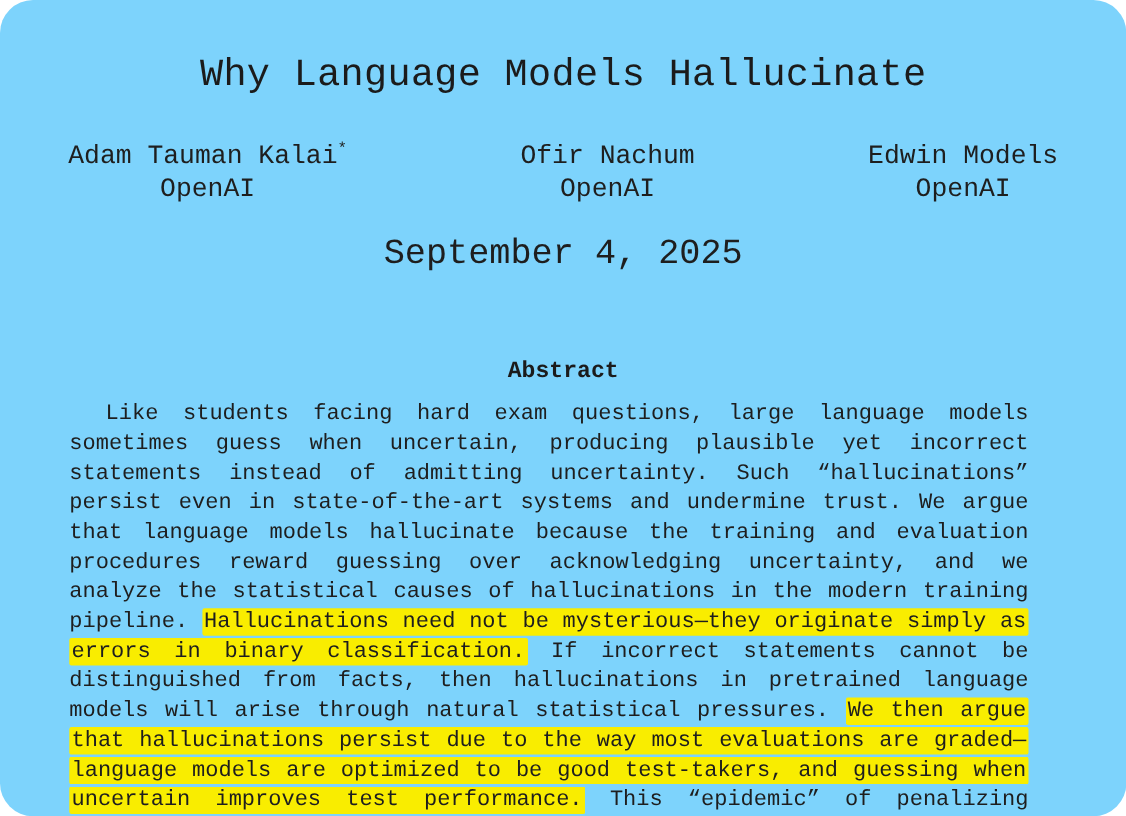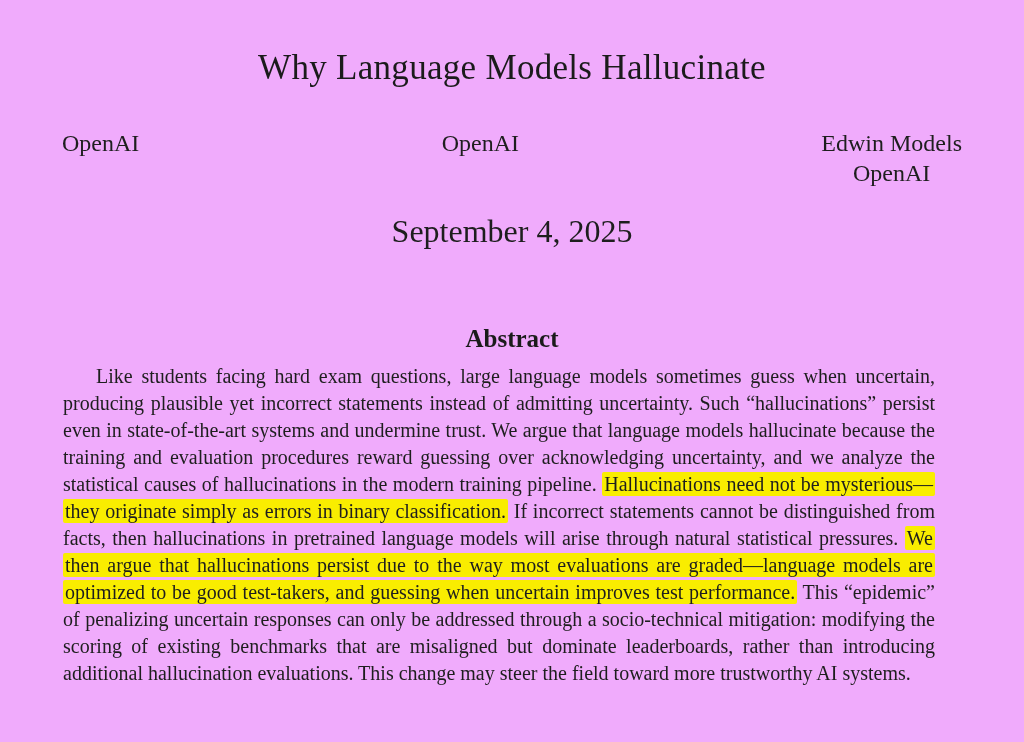--- a/index.html
+++ b/index.html
@@ -4,24 +4,25 @@
 <style>
   html, body {
     margin: 0;
     padding: 0;
     background: #ffffff;
   }
   .page {
     position: relative;
     width: 1024px;
     height: 742px;
-    background: #f0abfc;
+    background: #7dd3fc;
     overflow: hidden;
-    font-family: Liberation Serif, serif;
+    font-family: Liberation Mono, monospace;
     color: #1e1e1e;
+    border-radius: 30px;
   }
   .title {
     margin: 0;
     padding-top: 48px;
     text-align: center;
     font-size: 35px;
     font-weight: 400;
     letter-spacing: 0.3px;
     color: #1b1b1b;
   }
@@ -45,21 +46,21 @@
   }
   .date {
     margin-top: 28px;
     text-align: center;
     font-size: 32px;
     line-height: 30px;
   }
   .abstract-heading {
     margin-top: 80px;
     text-align: center;
-    font-size: 25px;
+    font-size: 21px;
     font-weight: 700;
     line-height: 26px;
     color: #1b1b1b;
   }
   .abstract-body {
     margin: 11px 89px 0 63px;
     font-size: 20px;
     line-height: 27px;
     text-align: justify;
     text-indent: 33px;
@@ -72,22 +73,22 @@
     -webkit-box-decoration-break: clone;
   }
 </style>
 </head>
 <body>
 
 <div class="page">
   <h1 class="title">Why Language Models Hallucinate</h1>
 
   <div class="authors-row">
-      <div class="author"><span class="affil">OpenAI</span></div>
-      <div class="author"><span class="affil">OpenAI</span></div>
+      <div class="author"><span>Adam Tauman Kalai<sup>*</sup></span><span class="affil">OpenAI</span></div>
+      <div class="author"><span>Ofir Nachum</span><span class="affil">OpenAI</span></div>
       <div class="author"><span>Edwin Models</span><span class="affil">OpenAI</span></div>
     </div>
 
   <div class="date">September 4, 2025</div>
 
   <div class="abstract-heading">Abstract</div>
 
   <p class="abstract-body"><span>Like students facing hard exam questions, large language models sometimes guess when uncertain, producing plausible yet incorrect statements instead of admitting uncertainty. Such “hallucinations” persist even in state-of-the-art systems and undermine trust. We argue that language models hallucinate because the training and evaluation procedures reward guessing over acknowledging uncertainty, and we analyze the statistical causes of hallucinations in the modern training pipeline. </span><span class="hl" style="background: rgb(249, 237, 0);">Hallucinations need not be mysterious—they originate simply as errors in binary classification.</span><span> If incorrect statements cannot be distinguished from facts, then hallucinations in pretrained language models will arise through natural statistical pressures. </span><span class="hl" style="background: rgb(249, 237, 0);">We then argue that hallucinations persist due to the way most evaluations are graded—language models are optimized to be good test-takers, and guessing when uncertain improves test performance.</span><span> This “epidemic” of penalizing uncertain responses can only be addressed through a socio-technical mitigation: modifying the scoring of existing benchmarks that are misaligned but dominate leaderboards, rather than introducing additional hallucination evaluations. This change may steer the field toward more trustworthy AI systems.</span></p>
 </div>
 

